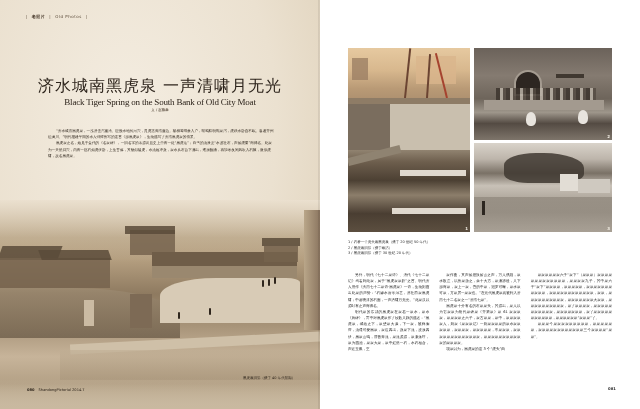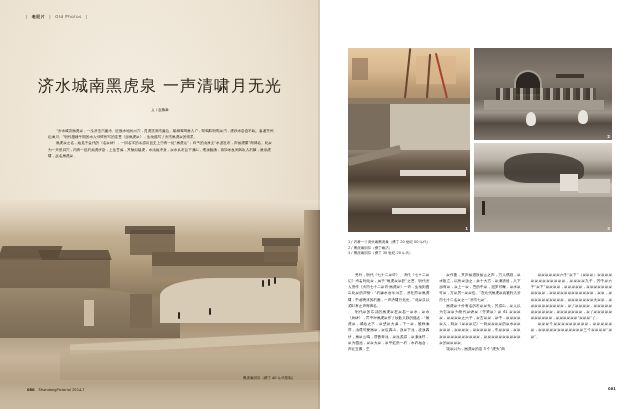--- a/index.html
+++ b/index.html
@@ -133,20 +133,21 @@
   <div class="page-left">
     <div class="section-tag">
       <span>|</span>
       <span class="tag-cn">老照片</span>
       <span>|</span>
       <span>Old Photos</span>
       <span>|</span>
     </div>
 
     <div class="title-cn">济水城南黑虎泉  一声清啸月无光</div>
+    <div class="title-en">Black Tiger Spring on the South Bank of Old City Moat</div>
     <div class="byline">文 / 赵鹏举</div>
 
     <div class="intro">
       <p>“济水城南黑虎泉，一泓清去泻崖湾。巨股水地长河穴，灵虎遥奔南崖边。杨柳莺啼萧入户，嘶鸣聪明嘶泉泻，虎跃水卧自不眠。春遍齐州近满川。”明代福建华阳的水人钟惺所写的这首《游黑虎泉》，生动描写了济南黑虎泉的情景。</p>
       <p>黑虎泉之名，始见于金代的《名泉碑》，一旧名字的来源尚且史上曾有一处“黑虎庙”；白雪的流漫泛“水波社石，声如虎啸”而得名。此泉为一天然洞穴，内有一巨石如虎伏卧，上生苔藓，其貌似猛虎，水流相冲激，泉水从石台下涌出，逐浪翻涌，再加冬夜间风吹入石隙，微似虎啸，故名黑虎泉。</p>
     </div>
 
     <div class="photo-main">
 
       <div class="pm-roof" style="left:0;top:46px;width:60px;height:14px;transform:skewX(-20deg);"></div>

